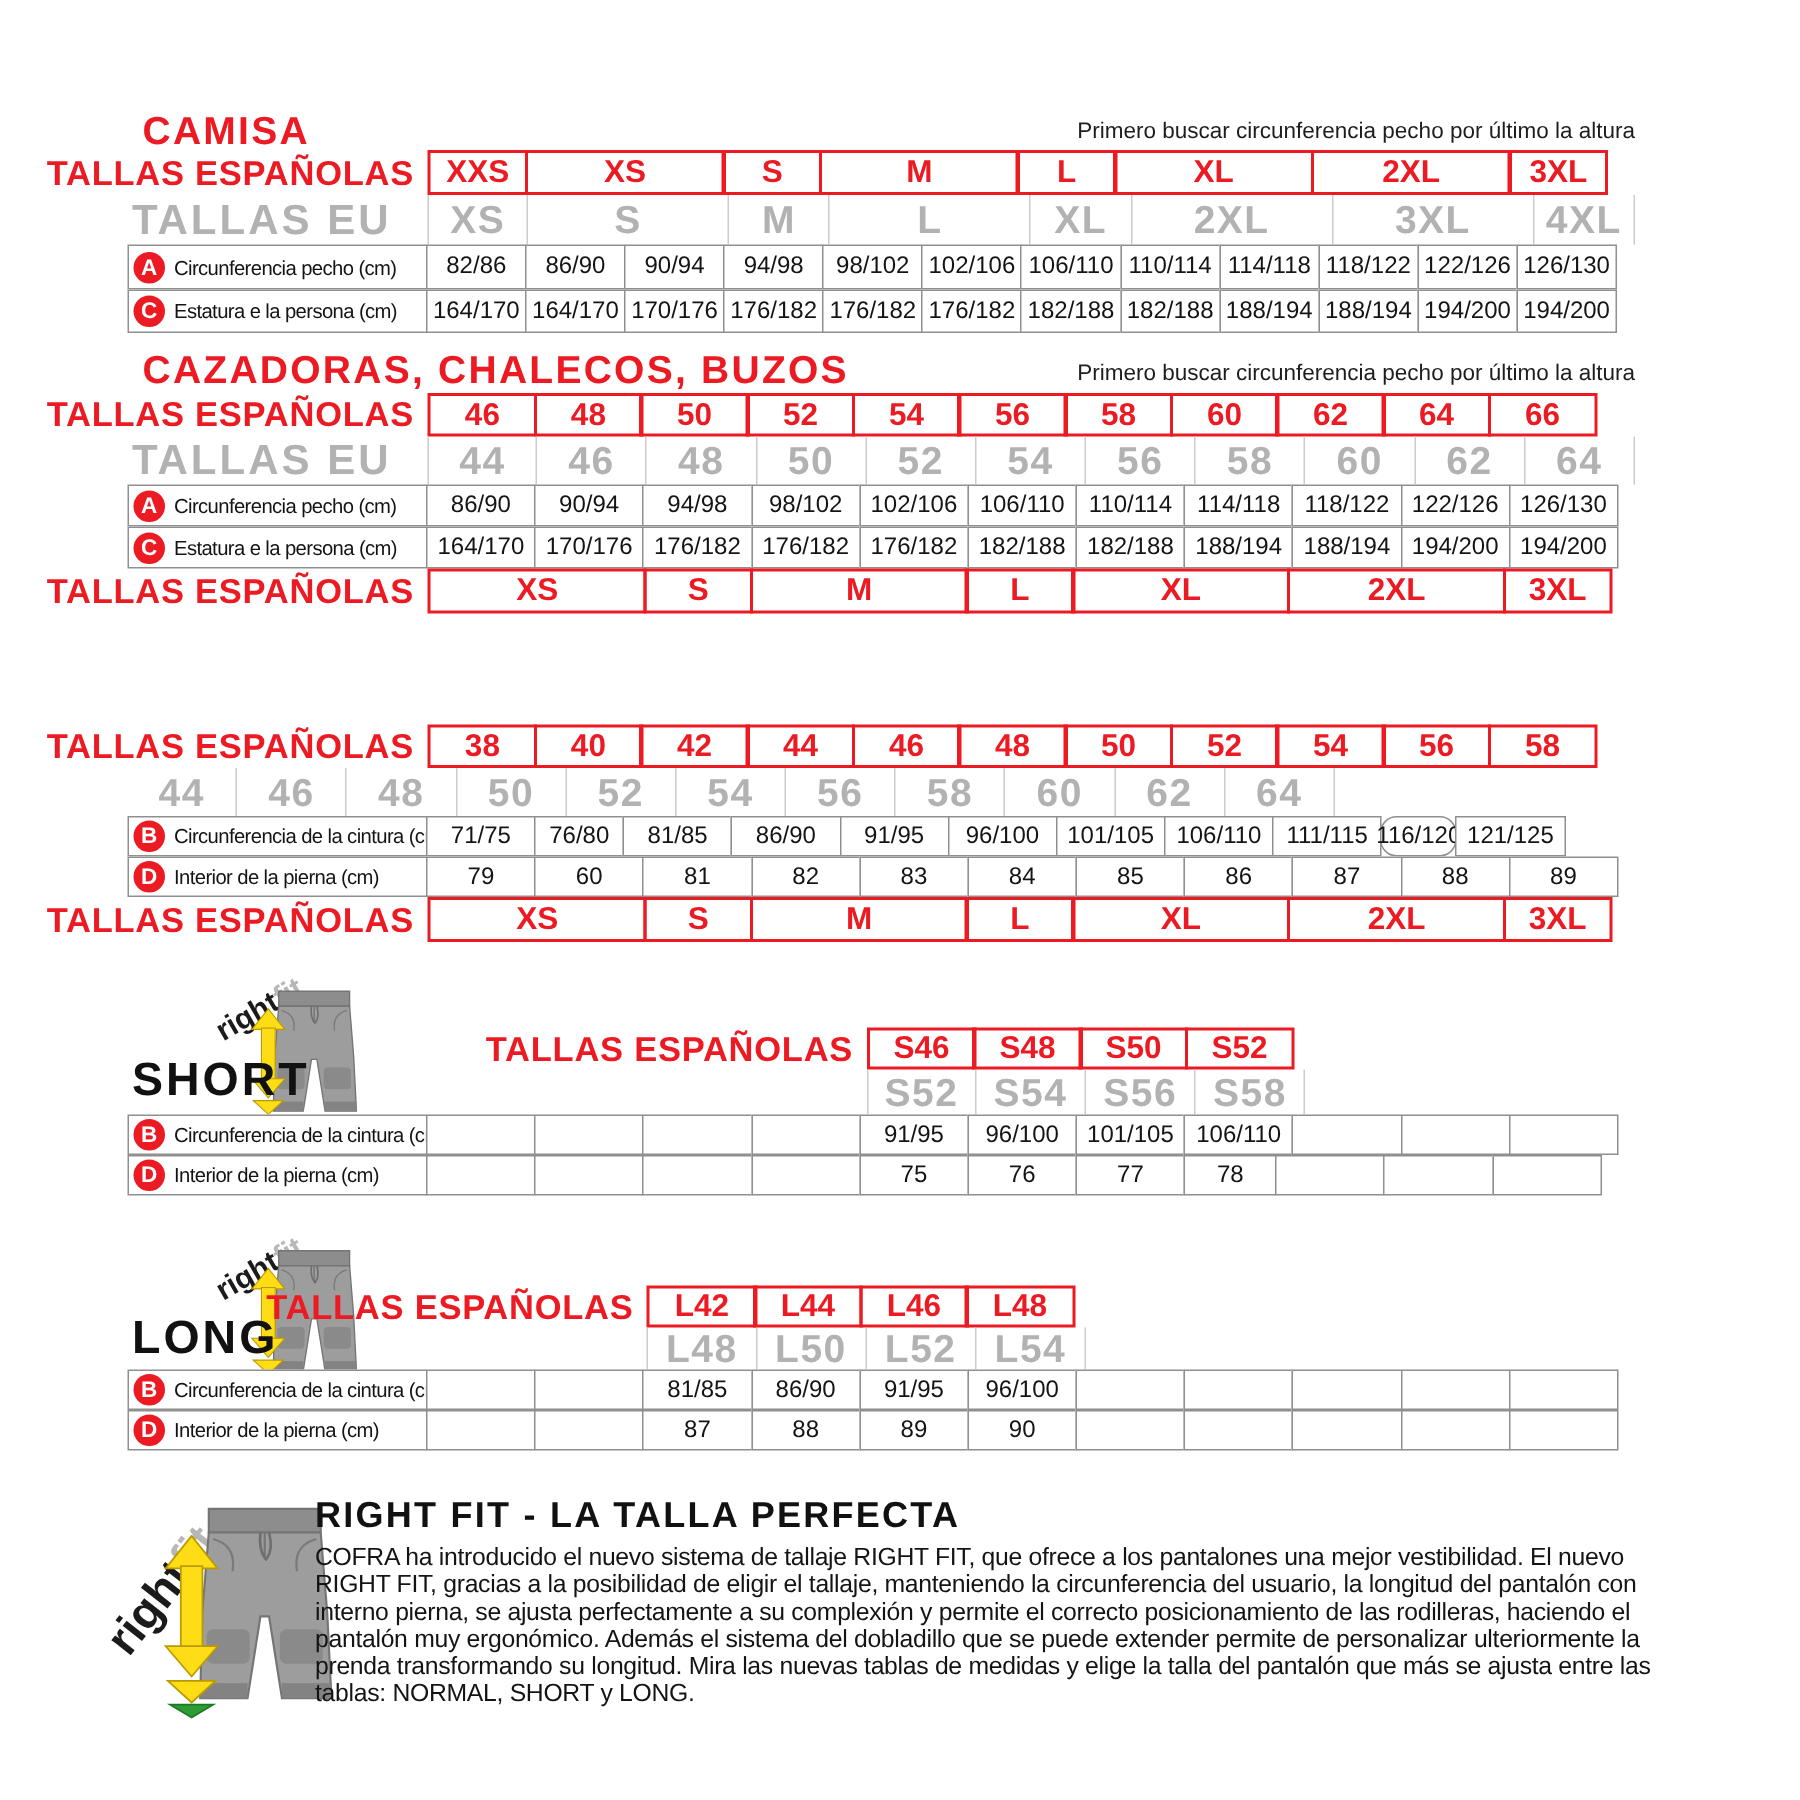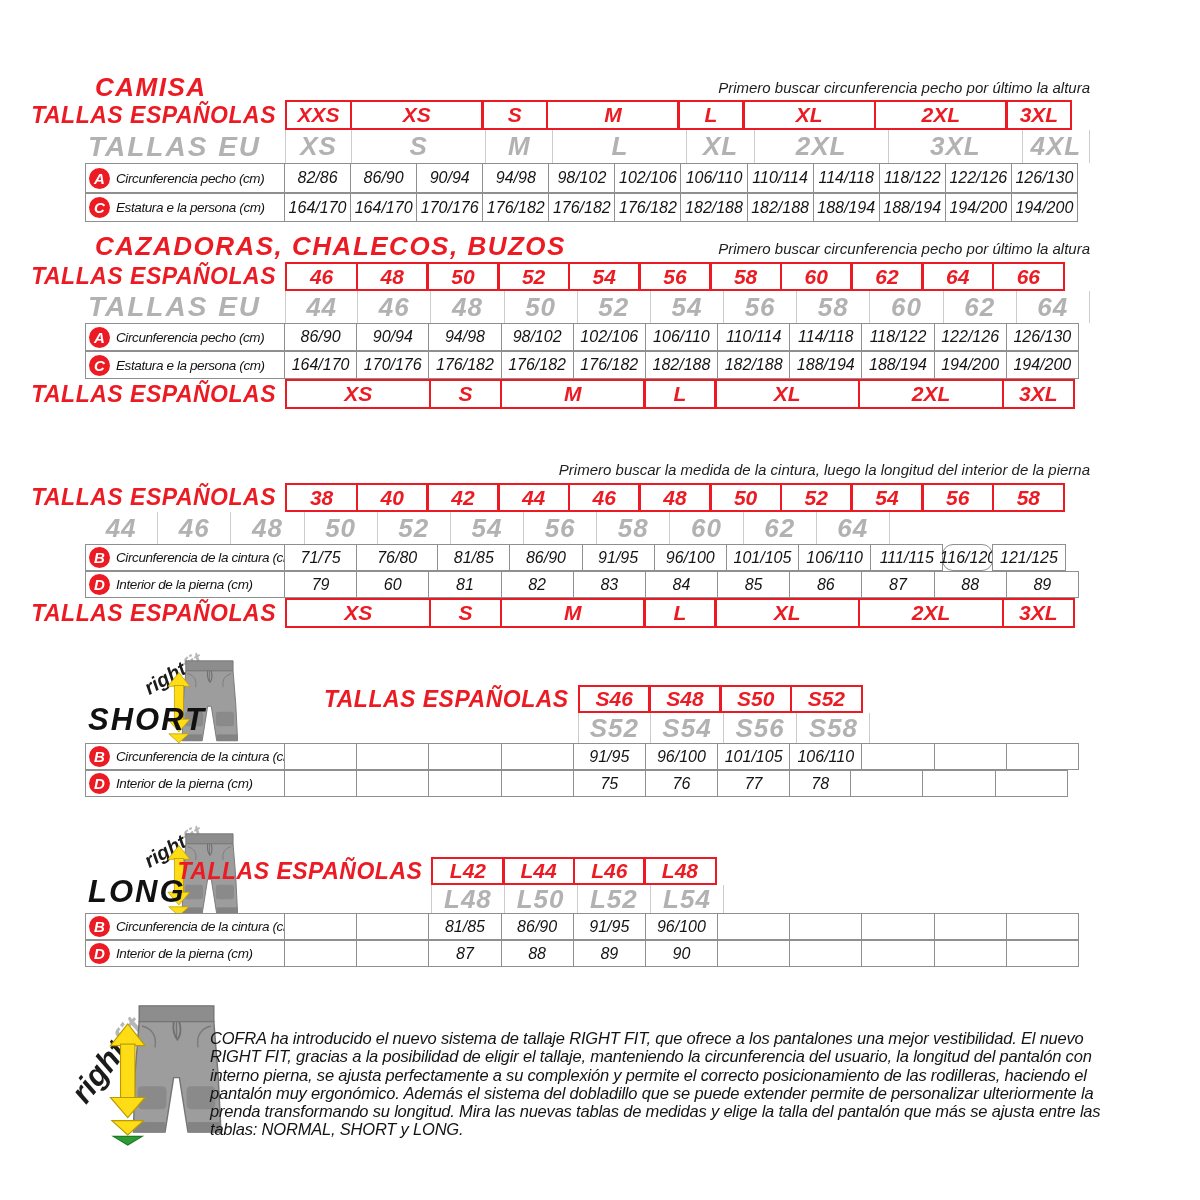--- a/index.html
+++ b/index.html
@@ -1,18 +1,18 @@
 <!DOCTYPE html>
 <html style="--red: #ec1b23; --gray: #b2b2b2;"><head>
 <meta charset="utf-8">
 <style>
   * { margin:0; padding:0; box-sizing:border-box; }
   html,body { background:#ffffff; }
   body { width:1200px; height:1200px; position:relative; font-family:"Liberation Sans", sans-serif; overflow:hidden; }
-  #canvas { position:absolute; left:0; top:0; width:1200px; height:1200px; background:#fff;font-style:italic; }
+  #canvas { position:absolute; left:0; top:0; width:1200px; height:1200px; background:#fff; }
 
   .t-title { position:absolute; left:95px; color:var(--red); font-weight:bold; font-size:26px; letter-spacing:1.5px; white-space:nowrap; }
   .t-note  { position:absolute; left:85px; width:1005px; text-align:right; font-size:15px; color:#1d1d1d; white-space:nowrap; }
 
   .sizetable { position:absolute; left:85px; width:1005px; }
   .trow { position:absolute; left:0; display:flex; align-items:stretch; width:1005px; }
 
   
   .rlabel { display:flex; align-items:center; justify-content:flex-end; padding-right:9px;
             color:var(--red); font-weight:bold; font-size:23px; letter-spacing:0.5px; white-space:nowrap; }
@@ -187,21 +187,20 @@
         <div class="rcell" style="width: 146.364px;">XS</div>
         <div class="rcell" style="width: 73.1818px;">S</div>
         <div class="rcell" style="width: 146.364px;">M</div>
         <div class="rcell" style="width: 73.1818px;">L</div>
         <div class="rcell" style="width: 146.364px;">XL</div>
         <div class="rcell" style="width: 146.364px;">2XL</div>
         <div class="rcell" style="width: 73.1818px;">3XL</div>
       </div>
     </div>
 
-  <div class="t-note" style="top:461px">Primero buscar la medida de la cintura, luego la longitud del interior de la pierna</div>
   <div class="sizetable" style="top: 483px;">
       <div class="trow" style="top: 0px; height: 29px;">
         <div class="rlabel" style="width: 200px;">TALLAS ESPAÑOLAS</div>
         <div class="rcell" style="width: 73.1818px;">38</div>
         <div class="rcell" style="width: 73.1818px;">40</div>
         <div class="rcell" style="width: 73.1818px;">42</div>
         <div class="rcell" style="width: 73.1818px;">44</div>
         <div class="rcell" style="width: 73.1818px;">46</div>
         <div class="rcell" style="width: 73.1818px;">48</div>
         <div class="rcell" style="width: 73.1818px;">50</div>
@@ -222,21 +221,21 @@
         <div class="gcell" style="width: 73.1818px;">60</div>
         <div class="gcell" style="width: 73.1818px;">62</div>
         <div class="gcell" style="width: 73.1818px;">64</div>
       </div>
       <div class="trow" style="top: 61px; height: 27px;">
         <div class="dlabel">
           <span class="badge">B</span>
           <span class="dlabel-text">Circunferencia de la cintura (cm)</span>
         </div>
         <div class="dcell" style="width: 73.1818px;">71/75</div>
-        <div class="dcell" style="width: 82px;">76/80</div>
+        <div class="dcell" style="width: 60px;">76/80</div>
         <div class="dcell" style="width: 73.1818px;">81/85</div>
         <div class="dcell" style="width: 73.1818px;">86/90</div>
         <div class="dcell" style="width: 73.1818px;">91/95</div>
         <div class="dcell" style="width: 73.1818px;">96/100</div>
         <div class="dcell" style="width: 73.1818px;">101/105</div>
         <div class="dcell" style="width: 73.1818px;">106/110</div>
         <div class="dcell" style="width: 73.1818px;">111/115</div>
         <div class="dcell" style="width: 51px; border-radius: 11px;">116/120</div>
         <div class="dcell" style="width: 73.1818px;">121/125</div>
       </div>
@@ -429,15 +428,16 @@
         <rect x="40" y="83" width="23" height="7" fill="#838383"></rect>
       </svg>
       <svg style="left:33px; top:37.5px;" width="37.5" height="123" viewBox="0 0 26 84">
         <polygon points="13,0 1,15 25,15" fill="#ffdd16" stroke="#b99a00" stroke-width="0.8"></polygon>
         <rect x="8" y="14" width="10" height="38" fill="#ffdd16" stroke="#b99a00" stroke-width="0.8"></rect>
         <polygon points="1,51 25,51 13,65" fill="#ffdd16" stroke="#b99a00" stroke-width="0.8"></polygon>
         <polygon points="2,67 24,67 13,77" fill="#ffdd16" stroke="#b99a00" stroke-width="0.8"></polygon>
         <polygon points="3,78 23,78 13,84" fill="#2e9b35" stroke="#1c7a24" stroke-width="0.8"></polygon>
       </svg>
     </div>
+  <div class="rf-title" style="top:997px">RIGHT FIT - LA TALLA PERFECTA</div>
   <div class="rf-paragraph" style="top:1029px">COFRA ha introducido el nuevo sistema de tallaje RIGHT FIT, que ofrece a los pantalones una mejor vestibilidad. El nuevo RIGHT FIT, gracias a la posibilidad de eligir el tallaje, manteniendo la circunferencia del usuario, la longitud del pantalón con interno pierna, se ajusta perfectamente a su complexión y permite el correcto posicionamiento de las rodilleras, haciendo el pantalón muy ergonómico. Además el sistema del dobladillo que se puede extender permite de personalizar ulteriormente la prenda transformando su longitud. Mira las nuevas tablas de medidas y elige la talla del pantalón que más se ajusta entre las tablas: NORMAL, SHORT y LONG.</div>
 
 </div>
 
 </body></html>

